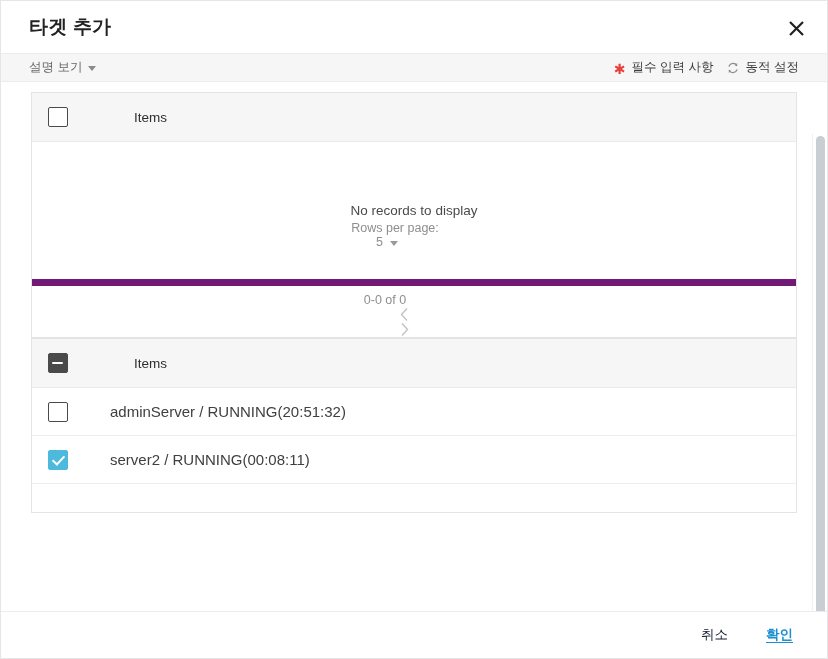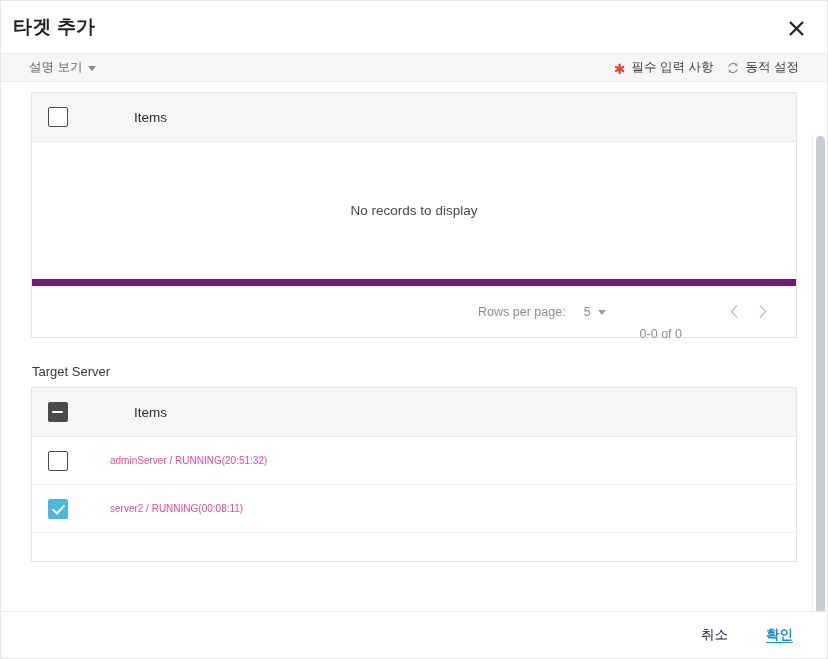--- a/index.html
+++ b/index.html
@@ -16,21 +16,21 @@
     border: 1px solid #e6e6e6;
     display: flex; flex-direction: column;
   }
 
   
   .titlebar {
     position: relative;
     height: 52px;
     flex: 0 0 52px;
     display: flex; align-items: center;
-    padding: 0 12px;
+    padding: 0 28px;
   }
   .dialog-title {
     font-size: 19px;
     font-weight: 700;
     color: #222222;
     letter-spacing: 0.2px;
   }
   .close-btn {
     position: absolute;
     right: 16px; top: 12px;
@@ -167,20 +167,21 @@
     border-bottom: 7px solid #701a75;
   }
 
   .pager {
     height: 51px;
     display: flex; align-items: center; justify-content: flex-end;
     padding-right: 20px;
     gap: 0;
     color: #8e8e8e;
     font-size: 12.5px;
+    flex-direction: column;
   }
   .pager-rpp { margin-right: 18px; }
   .pager-select {
     display: inline-flex; align-items: center; gap: 7px;
     cursor: pointer;
     margin-right: 34px;
   }
   .caret-down.light {
     border-top-color: #9a9a9a;
   }
@@ -195,22 +196,22 @@
   }
 
   .row {
     height: 48px;
     display: flex; align-items: center;
     padding-left: 16px;
     border-bottom: 1px solid #eeeeee;
     background: #ffffff;
   }
   .row-label {
-    font-size: 10px;
-    color: #ec4899;
+    font-size: 15px;
+    color: #404040;
   }
   .row.partial { height: 28px; border-bottom: none; }
 
   
   .footer {
     flex: 0 0 47px;
     height: 47px;
     border-top: 1px solid #ececec;
     display: flex; align-items: center; justify-content: flex-end;
     gap: 38px;
@@ -312,21 +313,20 @@
             </svg>
           </span>
           <span class="pager-arrow">
             <svg width="9" height="15" viewBox="0 0 9 15" aria-hidden="true">
               <polyline points="2,1.5 7.5,7.5 2,13.5" fill="none" stroke="#c2c2c2" stroke-width="1.4"></polyline>
             </svg>
           </span>
         </div>
       </div>
 
-      <div class="section-label second">Target Server</div>
 
       <div class="table-card">
         <div class="table-head">
           <div class="col-check">
             <span class="cb indeterminate"></span>
           </div>
           <div class="col-items">Items</div>
         </div>
 
         <div class="row">

